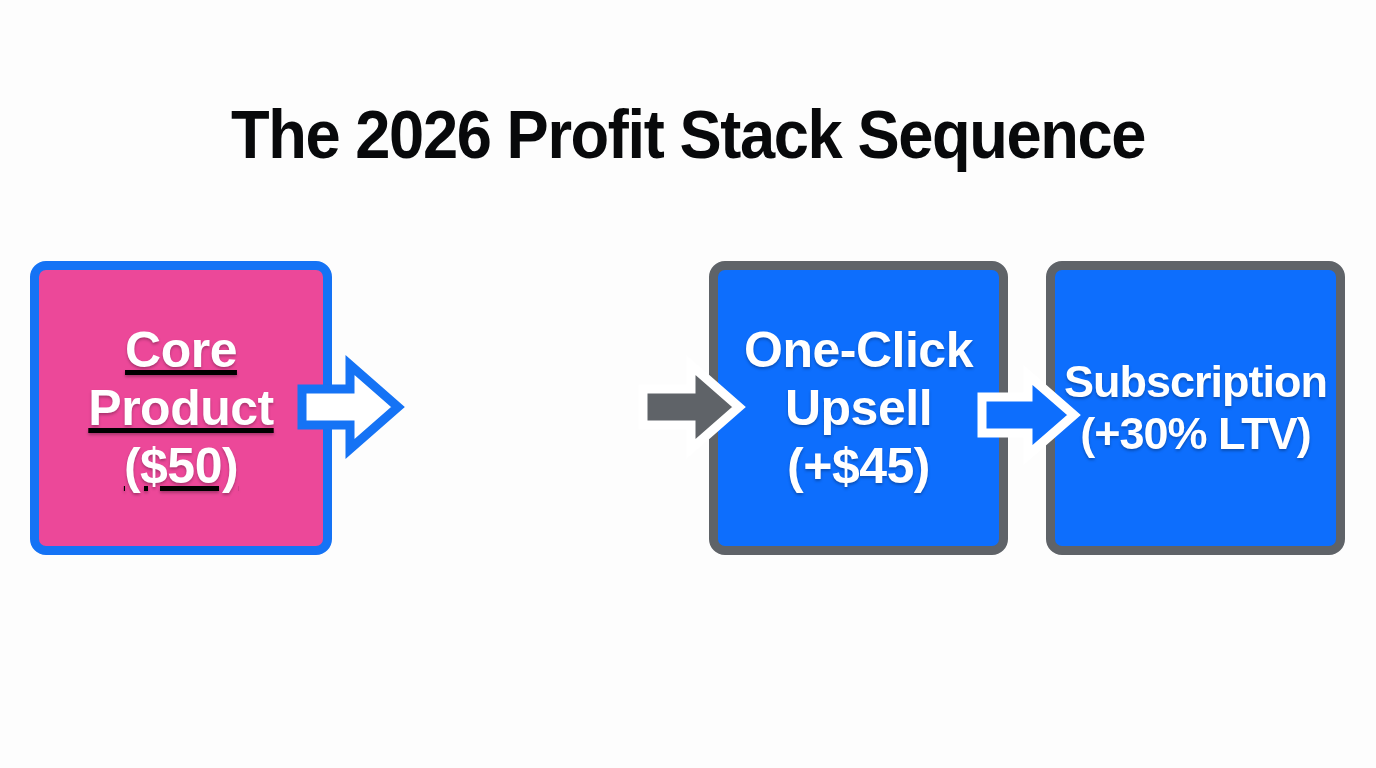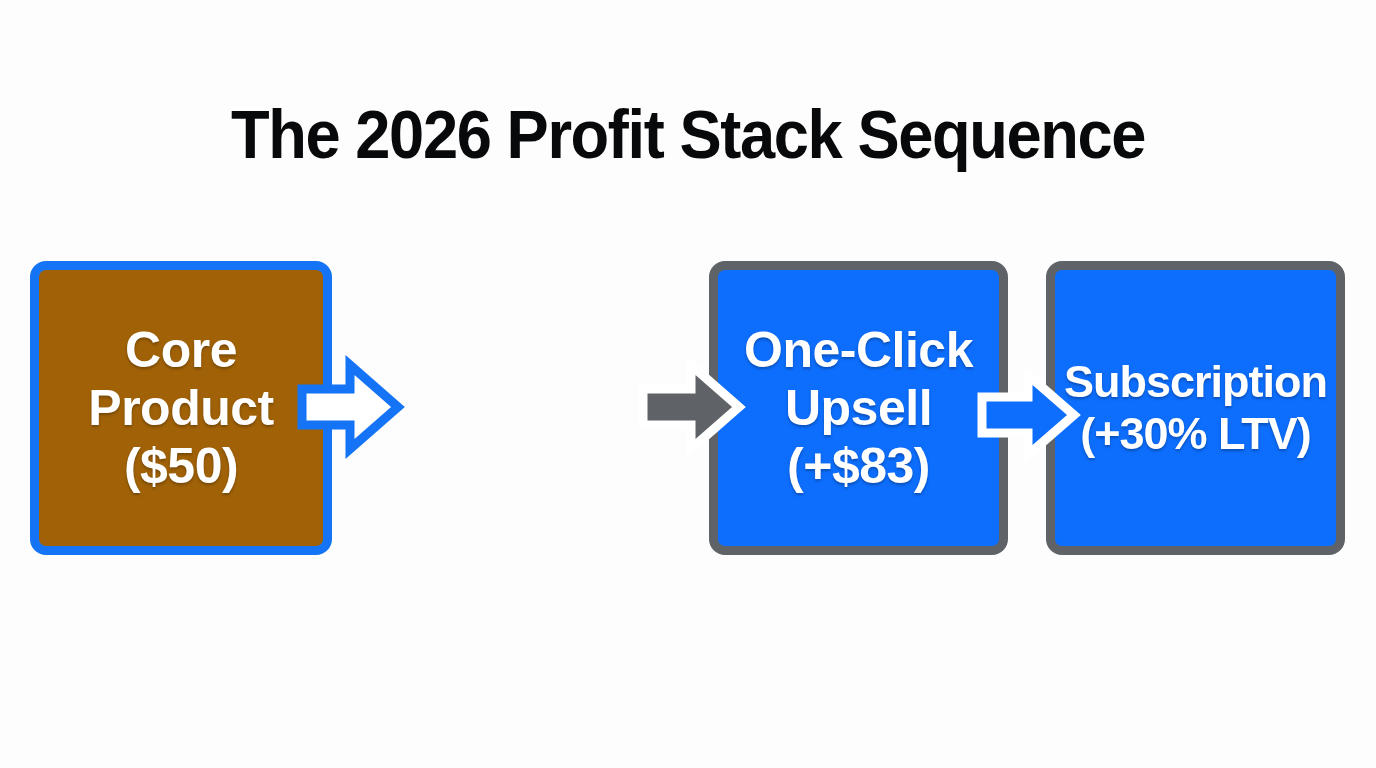--- a/index.html
+++ b/index.html
@@ -71,22 +71,23 @@
     text-align: center;
     line-height: 1.16;
     white-space: pre-line;
     letter-spacing: -0.5px;
     text-shadow: 0 2px 3px rgba(0,0,0,0.28);
     padding: 0 2px;
   }
 
   
   .node.gray-on-blue {
-    background: #a16207;
+    background: #ec4899;
     border-color: #1573f5;
+    text-decoration: underline;
   }
   .node.blue-on-gray {
     background: #0d6efd;
     border-color: #5f6368;
   }
 
   .node.n1 { left: 30px;   width: 302px; }
   .node.n2 { left: 372px;  width: 300px; }
   .node.n3 { left: 709px;  width: 299px; }
   .node.n4 { left: 1046px; width: 299px; }
@@ -120,21 +121,21 @@
     <div class="node gray-on-blue n1">
       <span class="node-label">Core
 Product
 ($50)</span>
     </div>
 
 
     <div class="node blue-on-gray n3">
       <span class="node-label">One-Click
 Upsell
-(+$83)</span>
+(+$45)</span>
     </div>
 
     <div class="node blue-on-gray n4">
       <span class="node-label">Subscription
 (+30% LTV)</span>
     </div>
 
     <div class="arrow a1">
       <svg viewBox="0 0 100 92" width="100" height="92" aria-hidden="true">
         <polygon points="2,28 50,28 50,4 98,46 50,88 50,64 2,64" fill="#ffffff" stroke="#1573f5" stroke-width="9" stroke-linejoin="miter"></polygon>

